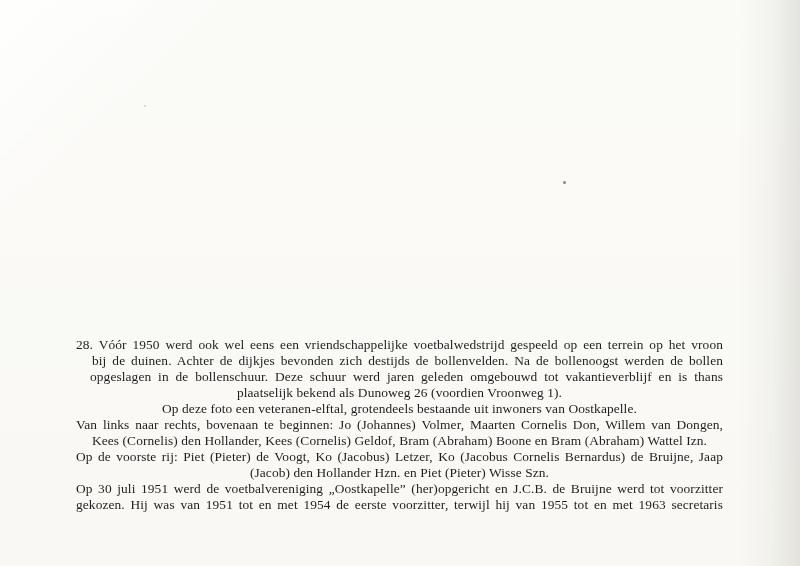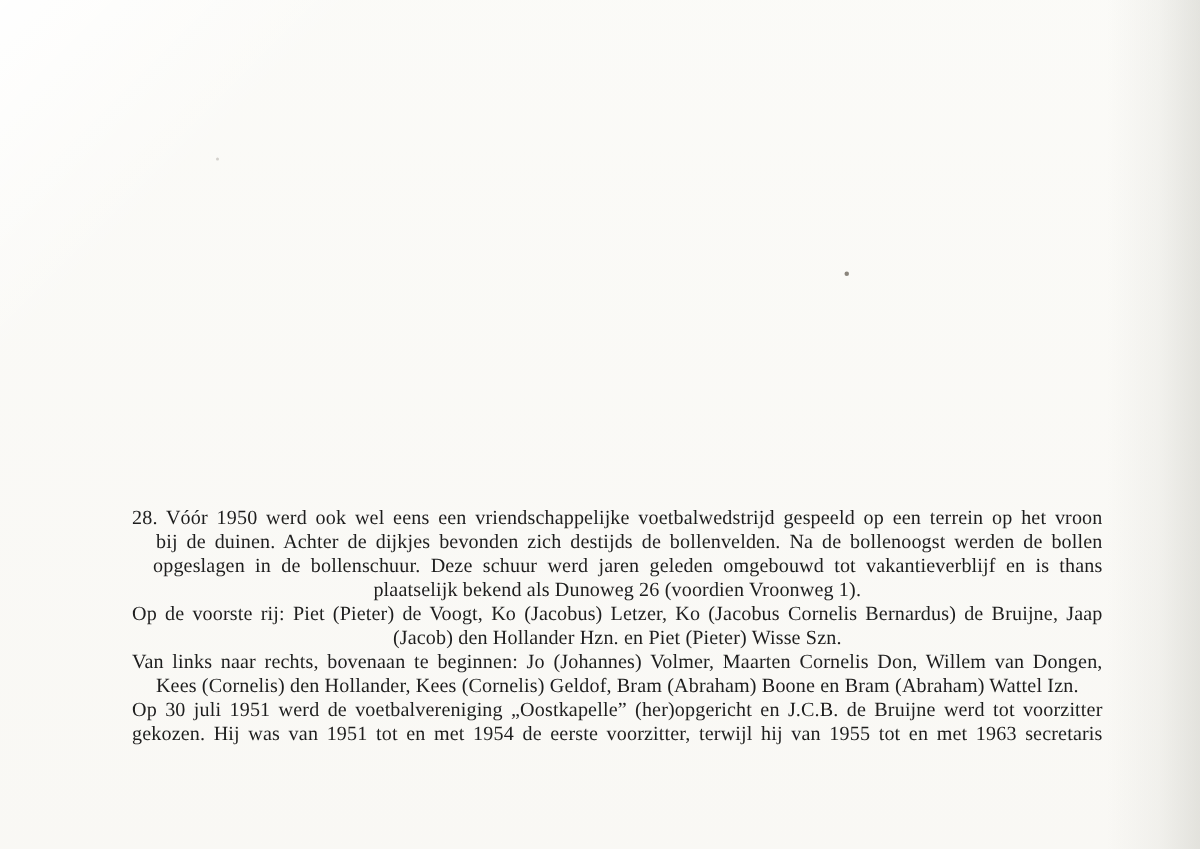--- a/index.html
+++ b/index.html
@@ -35,21 +35,21 @@
   }
   .speck {
     position: absolute;
     border-radius: 50%;
     background: #8a857c;
   }
   .speck-1 { left: 563px; top: 181px; width: 3px; height: 3px; }
   .speck-2 { left: 144px; top: 105px; width: 2px; height: 2px; opacity: .35; }
   .caption-block {
     position: absolute;
-    left: 88px;
+    left: 76px;
     top: 337px;
     width: 647px;
     font-size: 13.4px;
     line-height: 15.95px;
     color: var(--ink, #1e1e1e);
     letter-spacing: 0.1px;
   }
   .caption-block p {
     margin: 0;
     padding: 0;
@@ -79,29 +79,32 @@
 
   <div class="caption-block">
 
     <p>
       <span class="line j" style="display: block;">28. Vóór 1950 werd ook wel eens een vriendschappelijke voetbalwedstrijd gespeeld op een terrein op het vroon</span>
       <span class="line j" style="display: block; margin-left: 16px;">bij de duinen. Achter de dijkjes bevonden zich destijds de bollenvelden. Na de bollenoogst werden de bollen</span>
       <span class="line j" style="display: block; margin-left: 14px;">opgeslagen in de bollenschuur. Deze schuur werd jaren geleden omgebouwd tot vakantieverblijf en is thans</span>
       <span class="line last" style="display: block;">plaatselijk bekend als Dunoweg 26 (voordien Vroonweg 1).</span>
     </p>
 
-
     <p>
-      <span class="line j" style="display: block;">Op de voorste rij: Piet (Pieter) de Voogt, Ko (Jacobus) Letzer, Ko (Jacobus Cornelis Bernardus) de Bruijne, Jaap</span>
-      <span class="line last" style="display: block;">(Jacob) den Hollander Hzn. en Piet (Pieter) Wisse Szn.</span>
+      <span class="line last" style="display: block;">Op deze foto een veteranen-elftal, grotendeels bestaande uit inwoners van Oostkapelle.</span>
     </p>
 
     <p>
       <span class="line j" style="display: block;">Van links naar rechts, bovenaan te beginnen: Jo (Johannes) Volmer, Maarten Cornelis Don, Willem van Dongen,</span>
       <span class="line last" style="display: block;">Kees (Cornelis) den Hollander, Kees (Cornelis) Geldof, Bram (Abraham) Boone en Bram (Abraham) Wattel Izn.</span>
+    </p>
+
+    <p>
+      <span class="line j" style="display: block;">Op de voorste rij: Piet (Pieter) de Voogt, Ko (Jacobus) Letzer, Ko (Jacobus Cornelis Bernardus) de Bruijne, Jaap</span>
+      <span class="line last" style="display: block;">(Jacob) den Hollander Hzn. en Piet (Pieter) Wisse Szn.</span>
     </p>
 
     <p>
       <span class="line j" style="display: block;">Op 30 juli 1951 werd de voetbalvereniging „Oostkapelle” (her)opgericht en J.C.B. de Bruijne werd tot voorzitter</span>
       <span class="line j" style="display: block;">gekozen. Hij was van 1951 tot en met 1954 de eerste voorzitter, terwijl hij van 1955 tot en met 1963 secretaris</span>
     </p>
 
   </div>
 </div>
 

